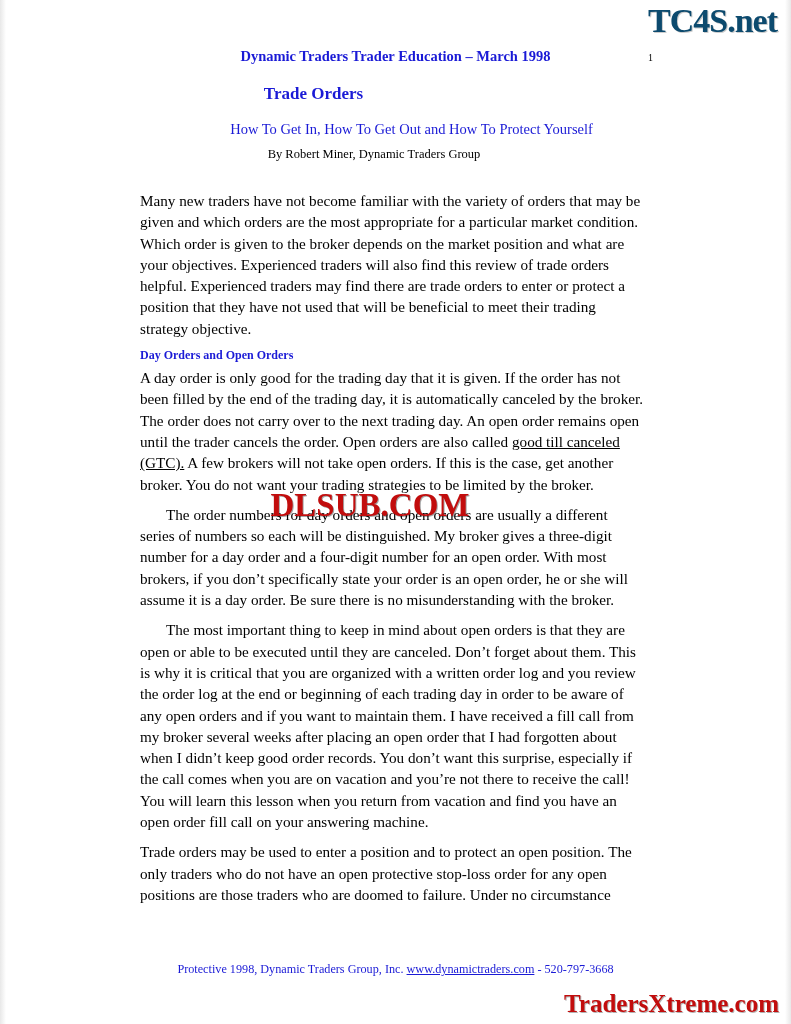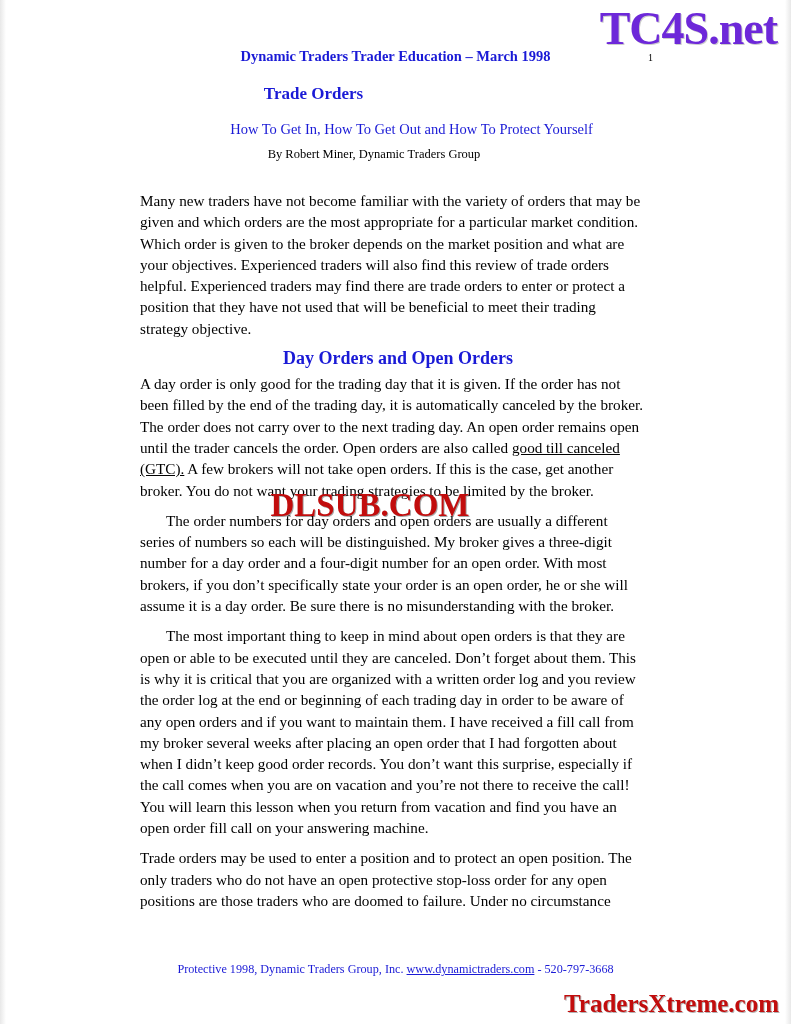--- a/index.html
+++ b/index.html
@@ -22,23 +22,23 @@
     height: 1024px;
     background: #fff;
   }
 
   
   .brand-top {
     position: absolute;
     right: 14px;
     top: 2px;
     font-family: "Liberation Serif", serif;
-    font-size: 46px;
-    font-weight: bold;
-    color: #6d28d9;
+    font-size: 34px;
+    font-weight: bold;
+    color: #0c4a6e;
     letter-spacing: -1px;
     text-shadow: 1px 1px 0 #cccccc;
   }
 
   
   .doc-header {
     position: absolute;
     left: 0;
     top: 47px;
     width: 791px;
@@ -97,25 +97,24 @@
     font-size: 15.2px;
     line-height: 21.3px;
     text-align: left;
     margin: 0 12px 9px 0;
     color: #000;
   }
   .para.indent {
     text-indent: 26px;
   }
   .section-head {
-    font-size: 18px;
+    font-size: 12px;
     font-weight: bold;
     color: #1a1ad6;
     margin: 8px 0 4px 0;
-    text-align: center;
   }
   .u { text-decoration: underline; }
 
   
   .watermark-center {
     position: absolute;
     left: 160px;
     top: 487px;
     width: 420px;
     text-align: center;

